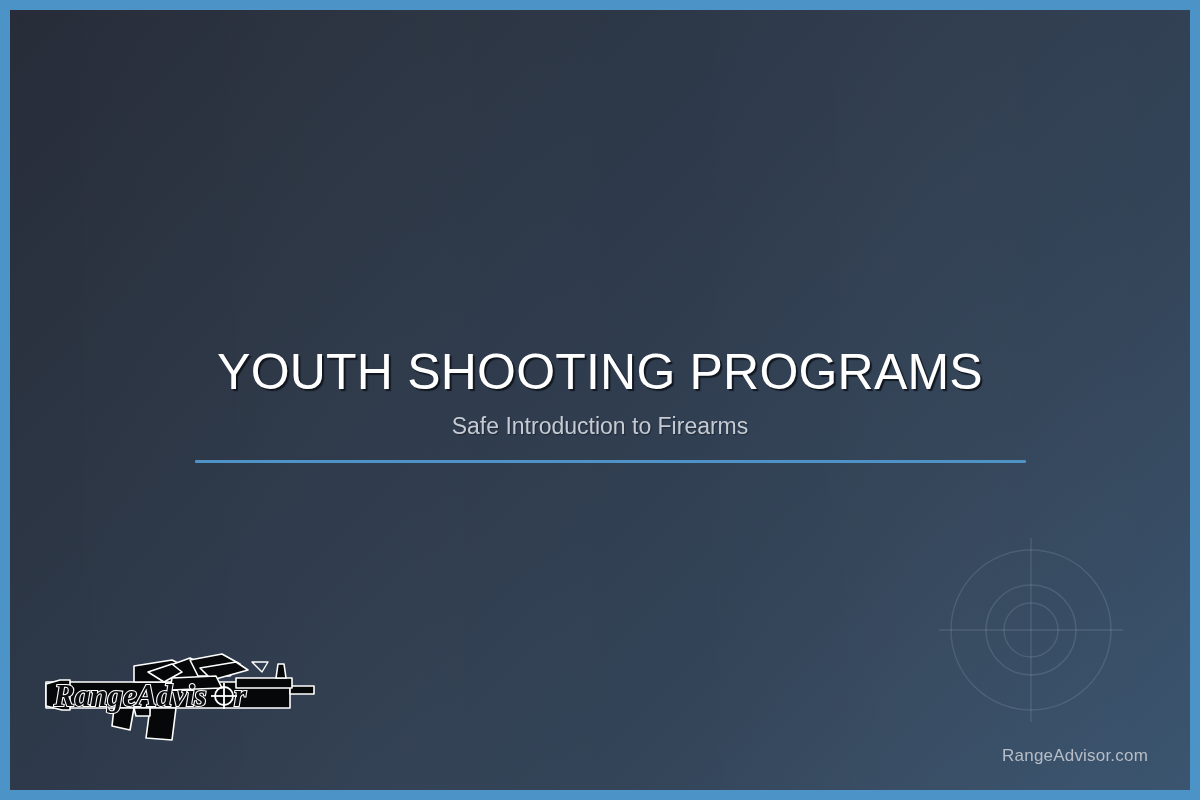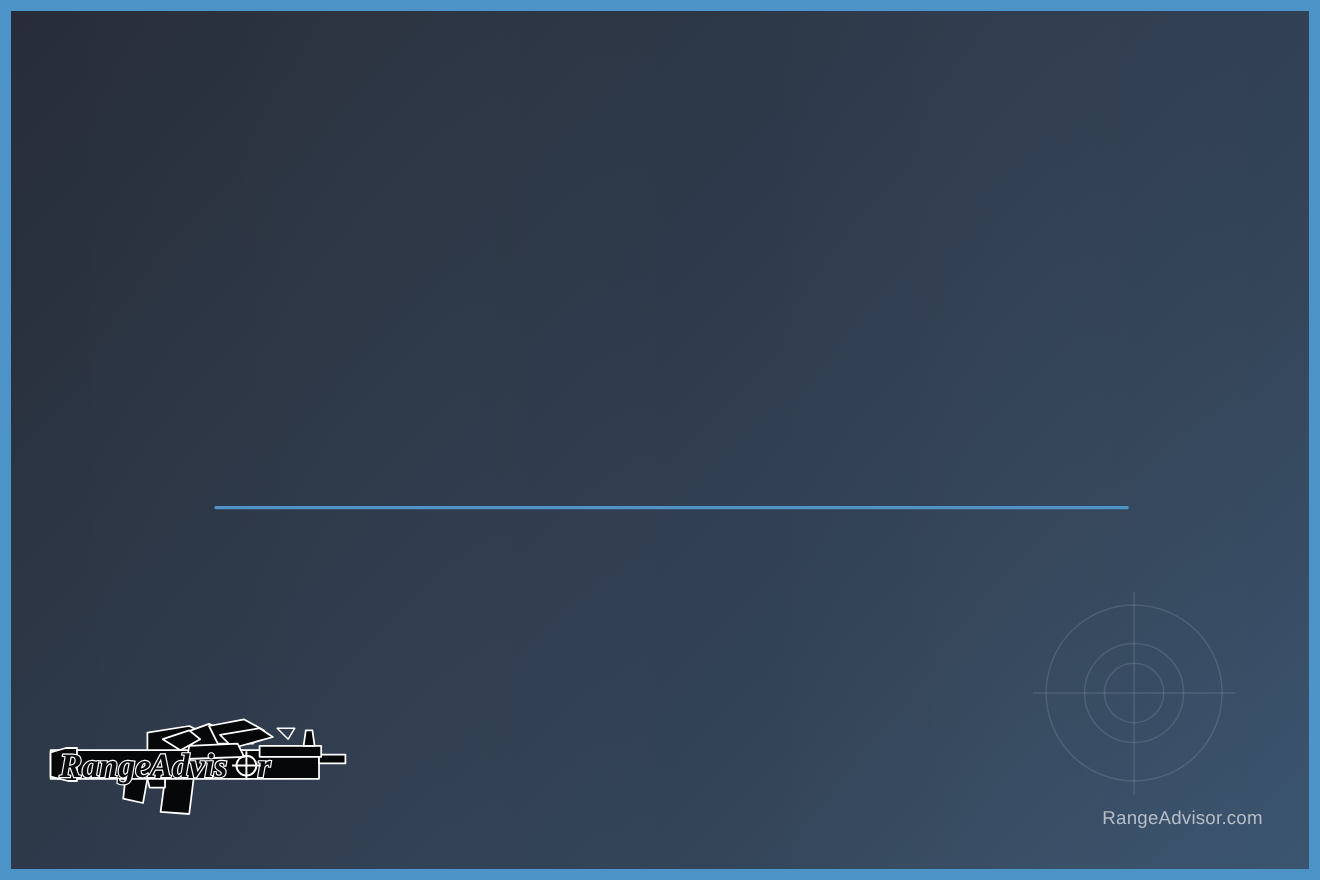--- a/index.html
+++ b/index.html
@@ -104,21 +104,21 @@
     left: 30px;
     top: 628px;
     width: 280px;
     height: 104px;
   }
 
   
   .footer-url {
     position: absolute;
     right: 42px;
-    bottom: 36px;
+    bottom: 24px;
     font-size: 17px;
     color: #b6bdc6;
     letter-spacing: 0.2px;
   }
 </style>
 </head>
 <body>
 
 <div class="slide">
 
@@ -130,20 +130,24 @@
       <g fill="none" stroke="rgba(225,235,245,0.13)" stroke-width="1.4">
         <circle cx="110" cy="110" r="80"></circle>
         <circle cx="110" cy="110" r="45"></circle>
         <circle cx="110" cy="110" r="27"></circle>
         <line x1="110" y1="18" x2="110" y2="202"></line>
         <line x1="18" y1="110" x2="202" y2="110"></line>
       </g>
     </svg>
   </div>
 
+  <div class="title-block">
+    <h1 class="slide-title">YOUTH SHOOTING PROGRAMS</h1>
+    <p class="slide-subtitle">Safe Introduction to Firearms</p>
+  </div>
 
   <div class="accent-rule"></div>
 
   <div class="brand-logo">
     <svg width="280" height="104" viewBox="0 0 280 104" aria-hidden="true">
       <g stroke="#ffffff" stroke-width="1.6" stroke-linejoin="round">
 
         <path d="M6,44 L6,70 L250,70 L250,44 Z" fill="#060708"></path>
 
         <path d="M6,46 L6,68 L22,72 L30,72 L30,42 L20,42 Z" fill="#060708"></path>

